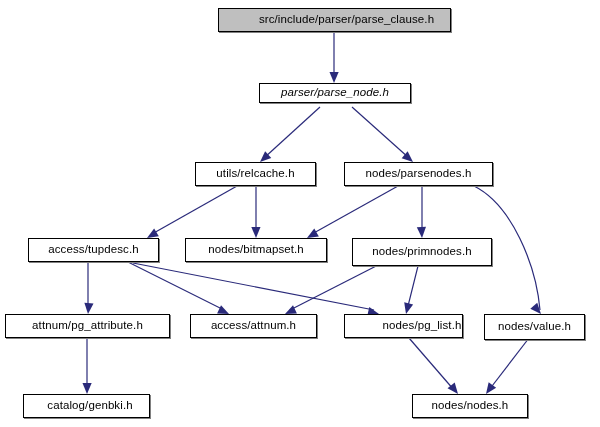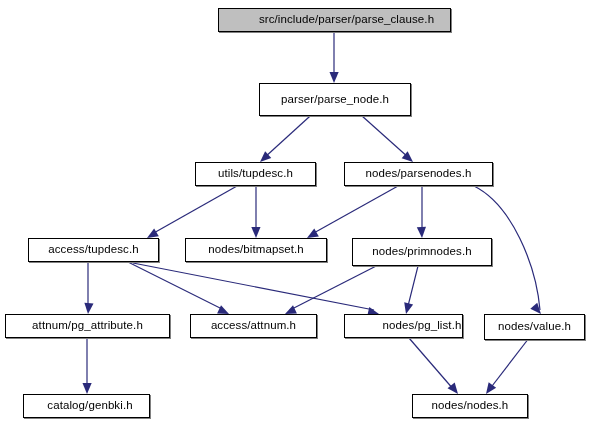--- a/index.html
+++ b/index.html
@@ -112,25 +112,25 @@
       </g>
       <g>
         <path d="M 529,338 L 489,390" stroke="#2a2a7a" stroke-width="1.2" fill="none"></path>
         <polygon points="486,394 488.6423559175175,382.37339451064236 496.1324232577936,387.7155748930452" fill="#2a2a7a"></polygon>
       </g>
     </svg>
   <div id="node-layer">
       <div class="node highlight" style="left: 218px; top: 8px; width: 233px; height: 24px;">
         <span class="node-label">src/include/parser/parse_clause.h</span>
       </div>
-      <div class="node" style="left: 259px; top: 83px; width: 152px; height: 33px;">
+      <div class="node" style="left: 259px; top: 83px; width: 152px; height: 20px; font-style: italic;">
         <span class="node-label">parser/parse_node.h</span>
       </div>
       <div class="node" style="left: 195px; top: 162px; width: 121px; height: 24px;">
-        <span class="node-label">utils/tupdesc.h</span>
+        <span class="node-label">utils/relcache.h</span>
       </div>
       <div class="node" style="left: 344px; top: 162px; width: 149px; height: 24px;">
         <span class="node-label">nodes/parsenodes.h</span>
       </div>
       <div class="node" style="left: 28px; top: 238px; width: 131px; height: 24px;">
         <span class="node-label">access/tupdesc.h</span>
       </div>
       <div class="node" style="left: 185px; top: 238px; width: 142px; height: 24px;">
         <span class="node-label">nodes/bitmapset.h</span>
       </div>

